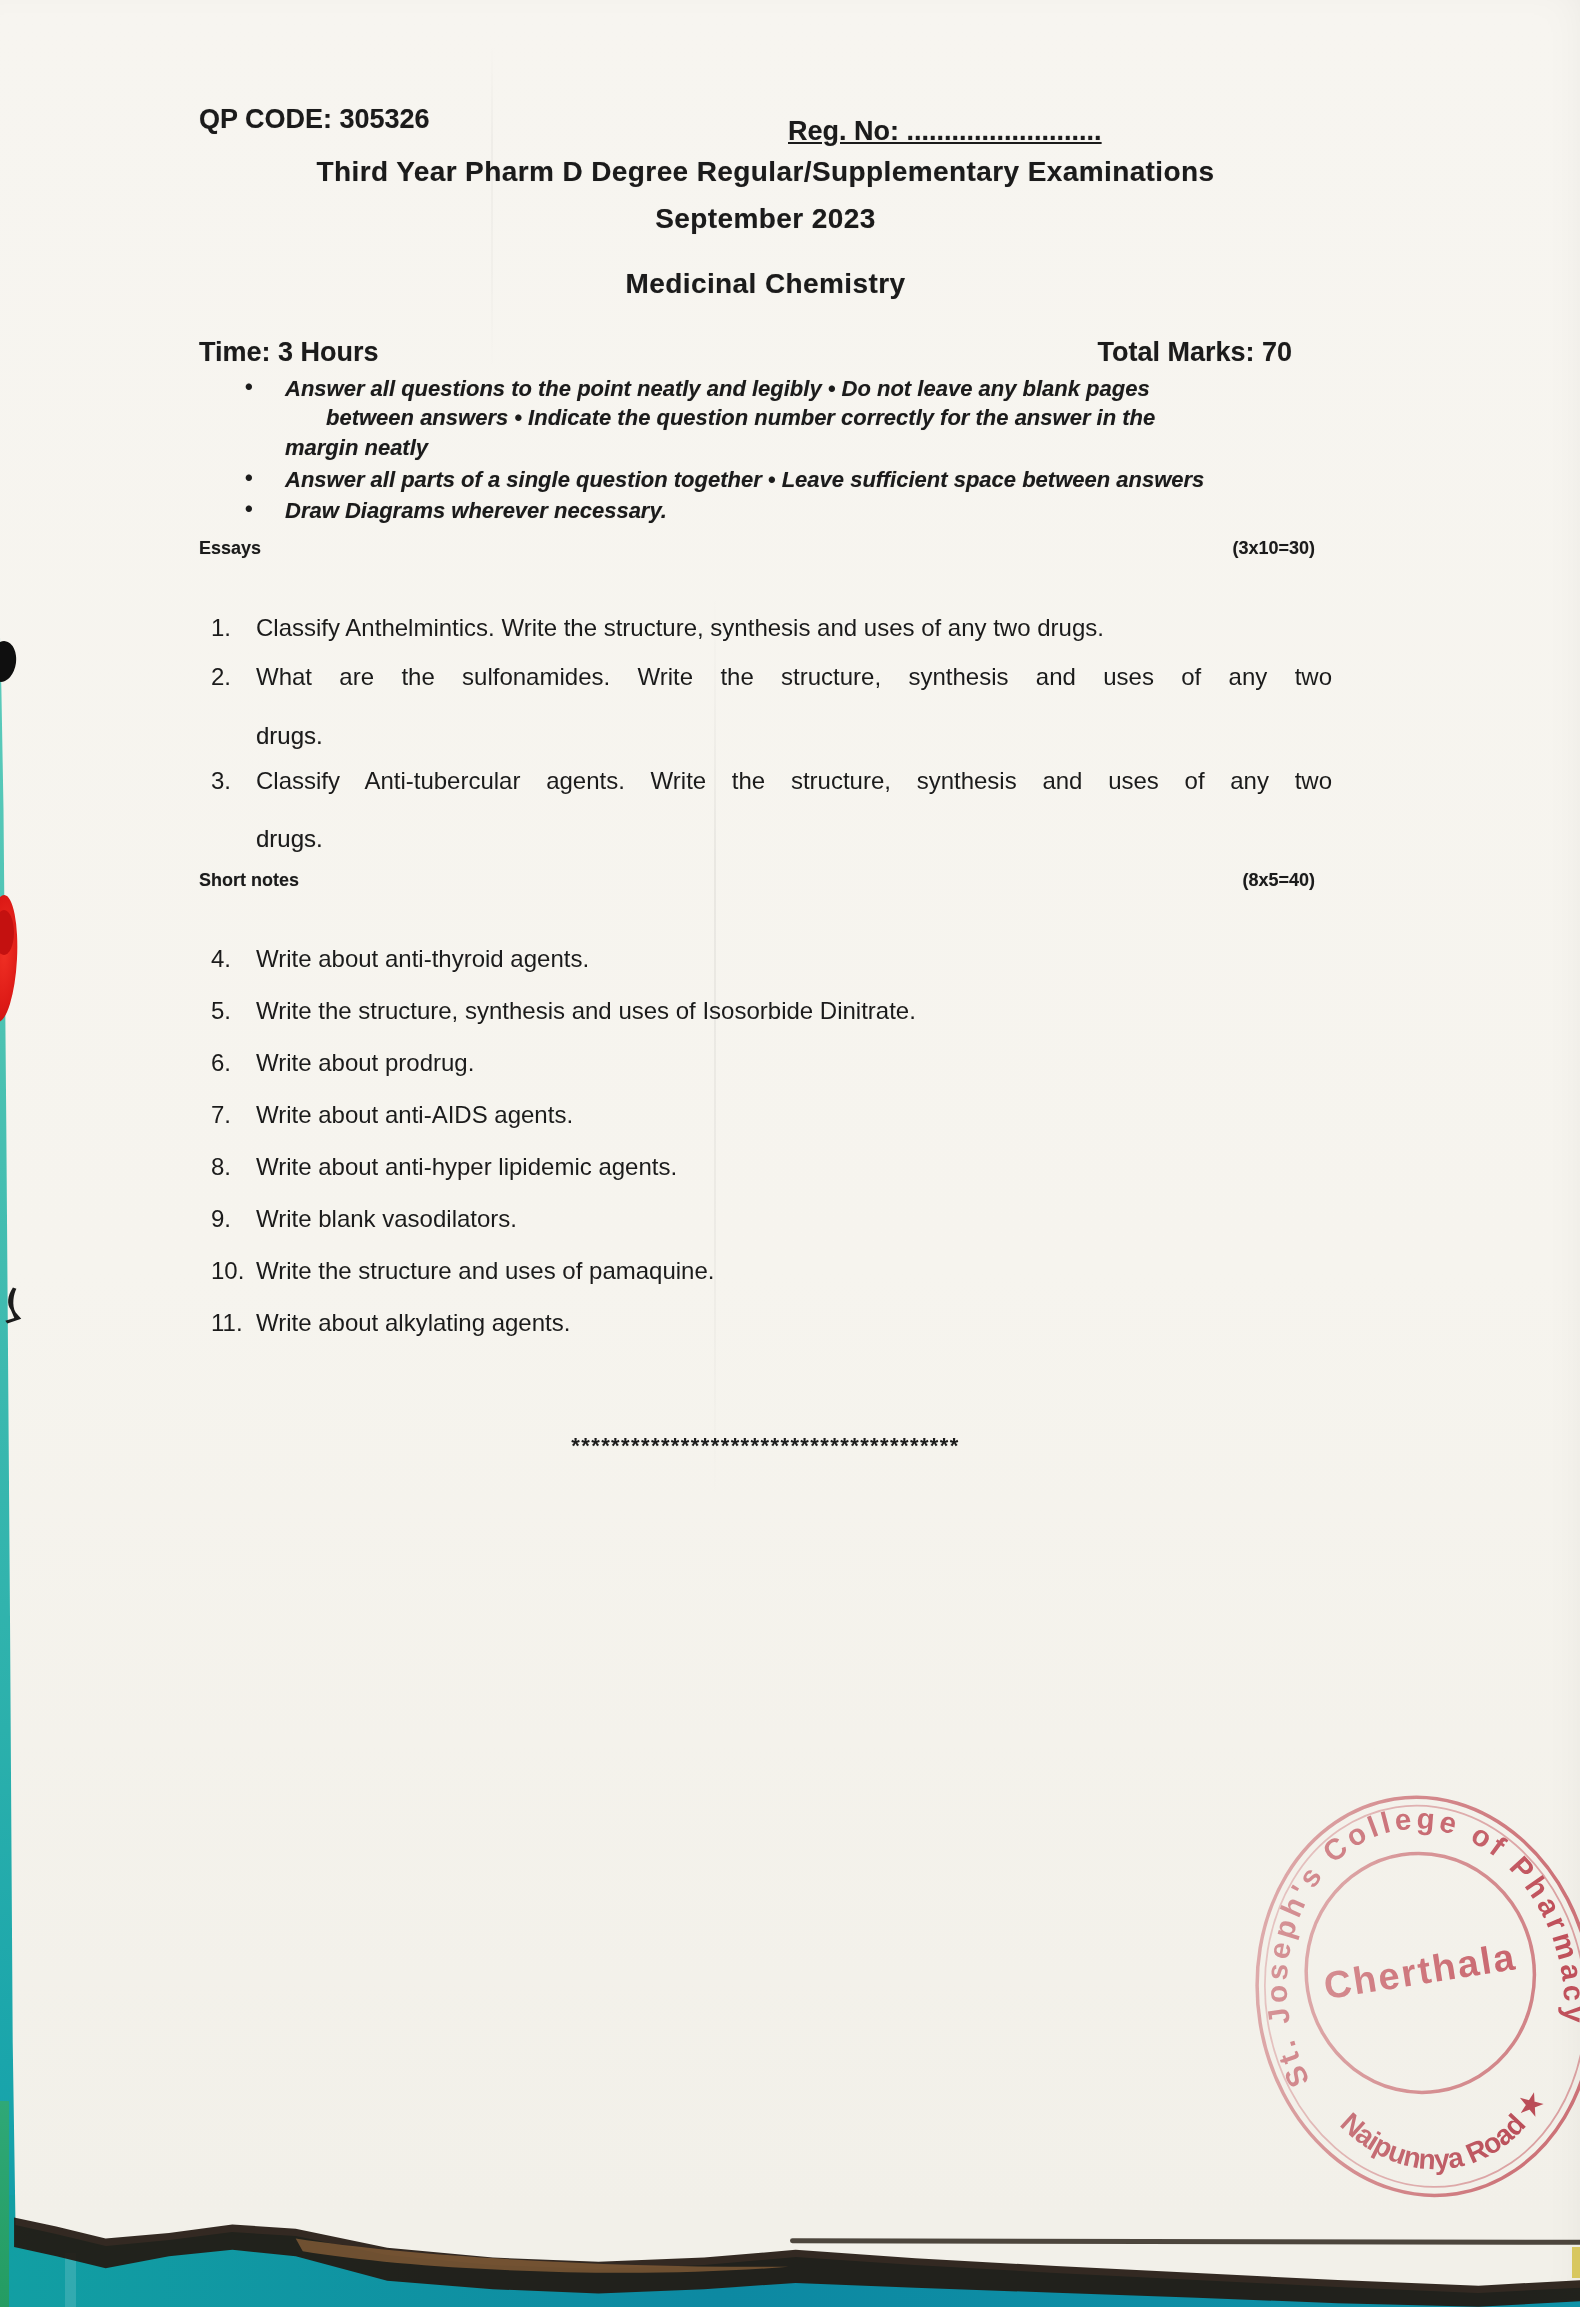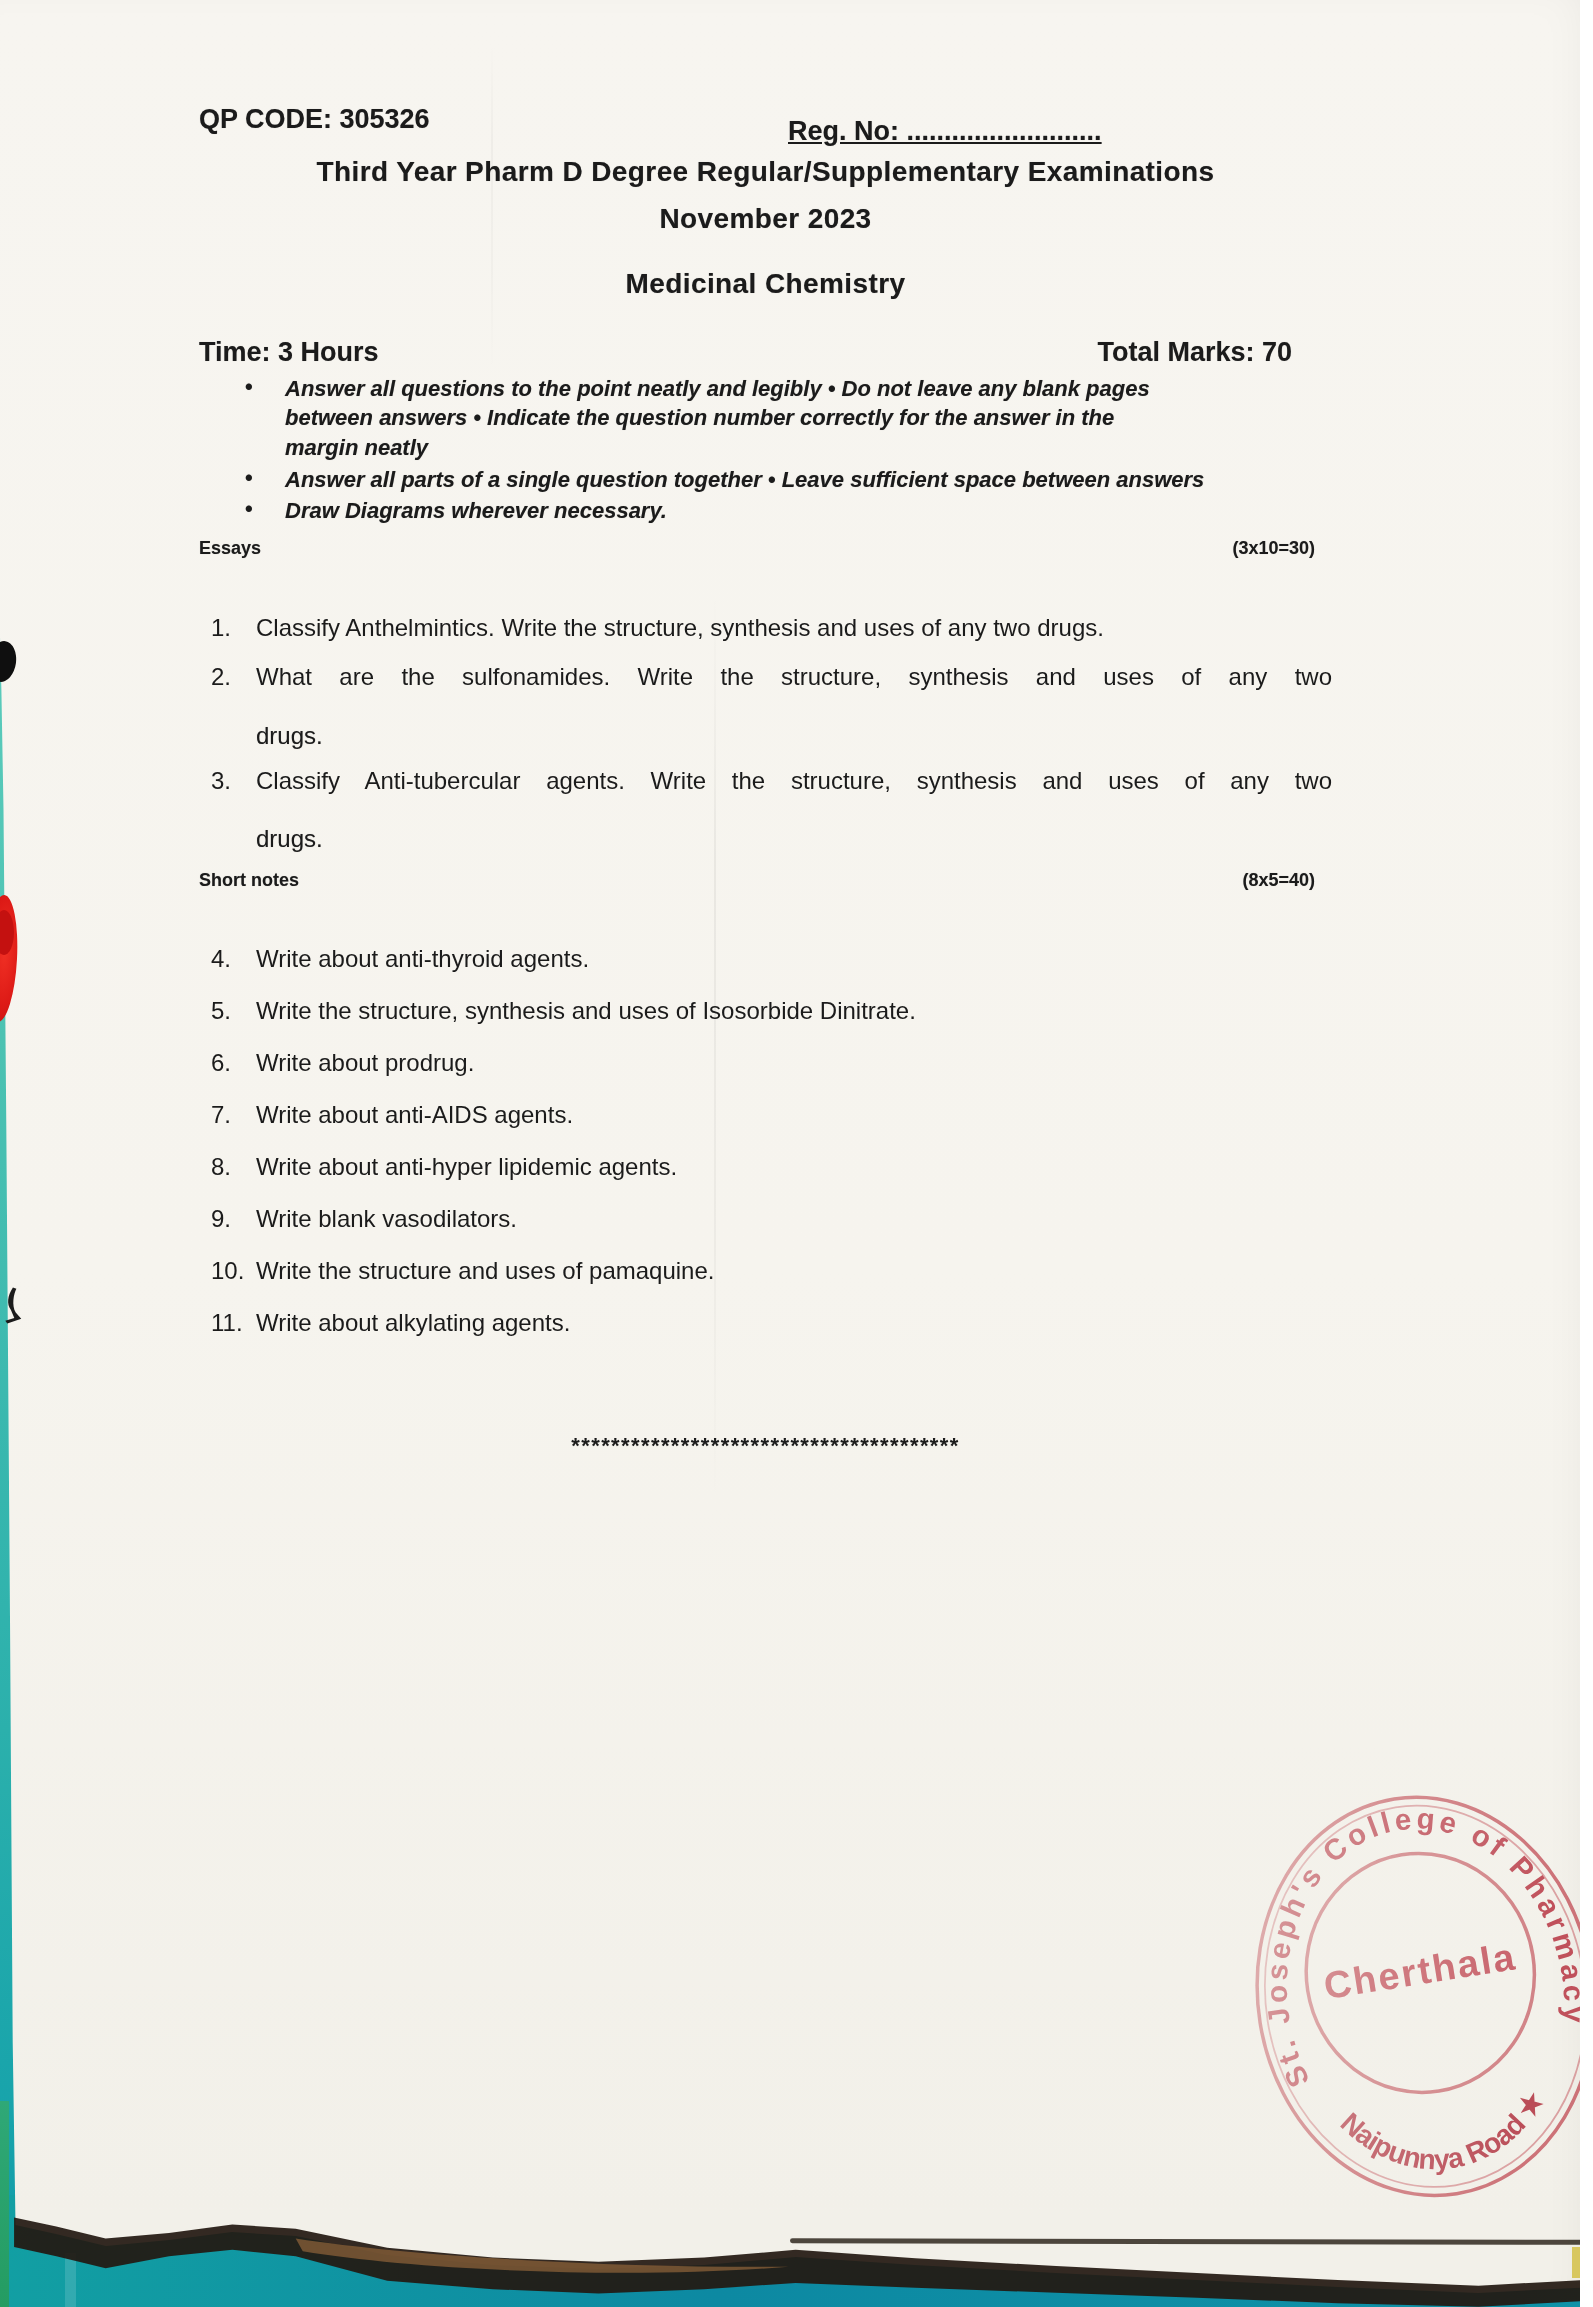--- a/index.html
+++ b/index.html
@@ -87,31 +87,31 @@
   <div class="red-blob2"></div>
   <svg class="ink-mark" width="24" height="39" viewBox="0 0 34 56">
     <path d="M14,2 C6,14 5,26 11,34 L16,46 L3,50 L6,54 L26,47 L18,38 C12,28 15,12 19,4 Z" fill="#1c1c1c"></path>
   </svg>
 
   <div class="t hdr" style="left:199px;top:104px;">QP CODE: 305326</div>
   <div class="t hdr" style="left:788px;top:116px;text-decoration:underline;">Reg. No: ..........................</div>
 
   <div class="content">
     <div class="title" style="top:156px;">Third Year Pharm D Degree Regular/Supplementary Examinations</div>
-    <div class="title" style="top:203px;">November 2023</div>
+    <div class="title" style="top:203px;">September 2023</div>
     <div class="title" style="top:268px;">Medicinal Chemistry</div>
     <div class="stars" style="top:1433px;">***************************************</div>
   </div>
 
   <div class="t hdr" style="left:199px;top:337px;">Time: 3 Hours</div>
   <div class="t hdr" style="right:288px;top:337px;">Total Marks: 70</div>
 
   <div class="t dot" style="top:374px;">•</div>
   <div class="t instr" style="top:374px;">Answer all questions to the point neatly and legibly • Do not leave any blank pages</div>
-  <div class="t instr" style="top:403px;">between answers  •  Indicate the question number correctly for the answer in the</div>
+  <div class="t instr" style="top:403px;margin-left:41px;">between answers  •  Indicate the question number correctly for the answer in the</div>
   <div class="t instr" style="top:433px;">margin neatly</div>
   <div class="t dot" style="top:465px;">•</div>
   <div class="t instr" style="top:465px;">Answer all parts of a single question together • Leave sufficient space between answers</div>
   <div class="t dot" style="top:496px;">•</div>
   <div class="t instr" style="top:496px;">Draw Diagrams wherever necessary.</div>
 
   <div class="t marksline" style="left:199px;top:538px;">Essays</div>
   <div class="t marksline" style="right:265px;top:538px;">(3x10=30)</div>
 
   <div class="q" style="top:614px;">

